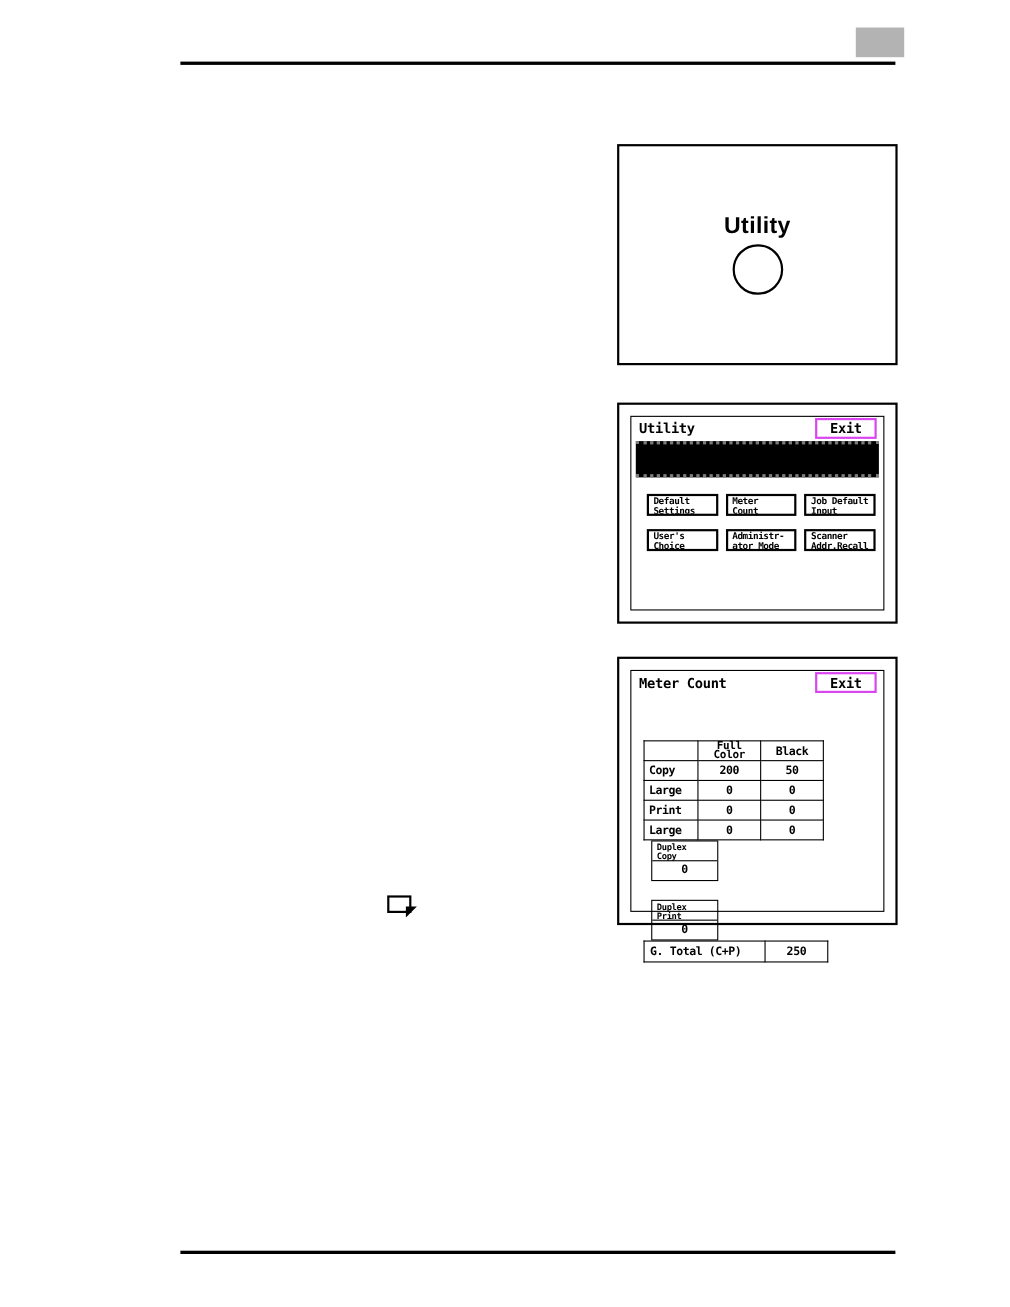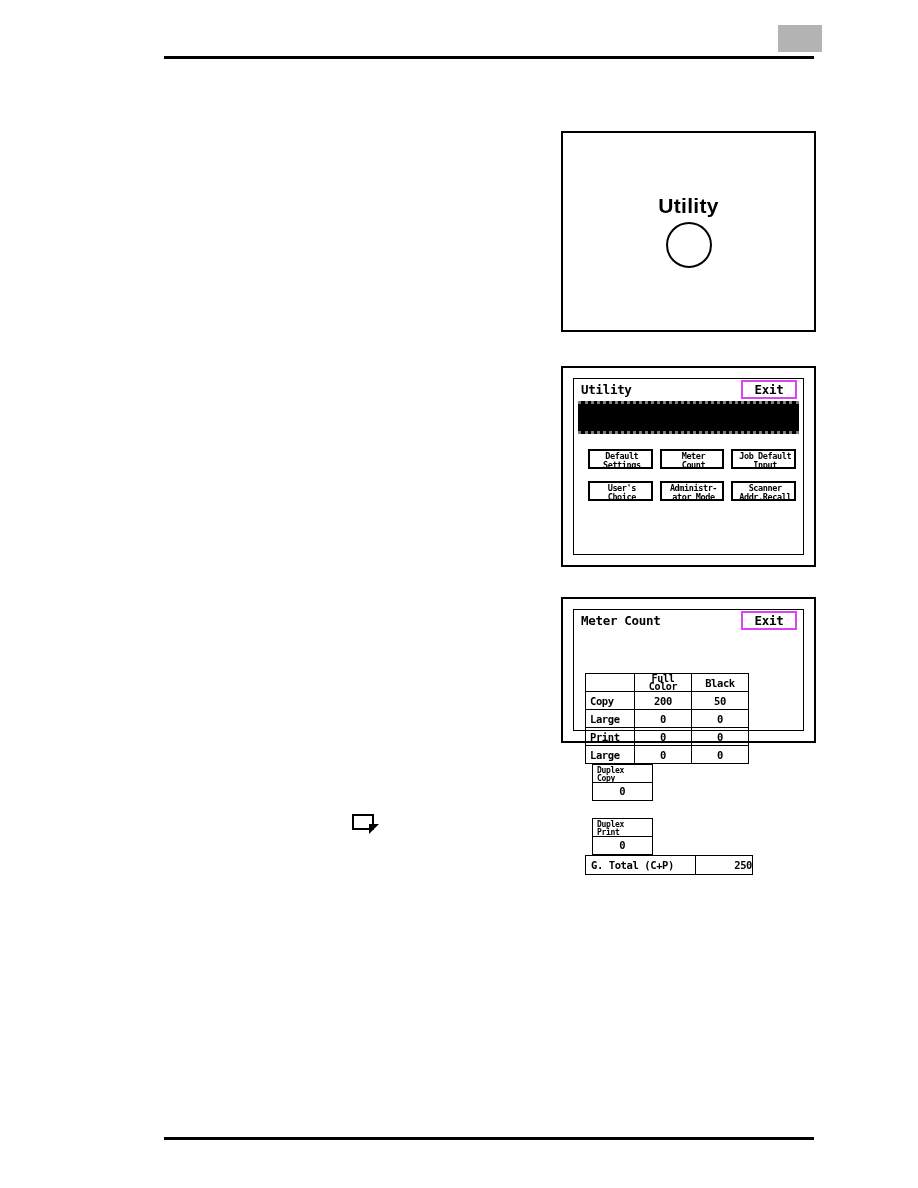--- a/index.html
+++ b/index.html
@@ -188,21 +188,20 @@
     column-gap: 7px;
     row-gap: 12px;
   }
   .util-btn {
     position: relative;
     border: 2px solid #000;
     background: #ffffff;
     box-sizing: border-box;
     padding-left: 3px;
     overflow: hidden;
-    text-align: center;
   }
   .util-btn::after {
     
     content: "";
     position: absolute;
     left: 2px;
     right: -2px;
     bottom: -4px;
     height: 3px;
     background: repeating-linear-gradient(90deg,#000 0 1px,transparent 1px 2px);
@@ -225,21 +224,21 @@
     white-space: nowrap;
   }
   .util-btn .btn-lines {
     position: absolute;
     left: 4px;
     top: 1px;
     right: 1px;
   }
 
   
-  #panel-meter { left: 561px; top: 597px; width: 255px; height: 146px; }
+  #panel-meter { left: 561px; top: 597px; width: 255px; height: 244px; }
   #meter-msgbar { height: 28px; }
 
   .meter-body {
     position: absolute;
     left: 11px;
     top: 63px;
     right: 9px;
   }
   table.meter-table {
     border-collapse: collapse;
@@ -305,21 +304,21 @@
     table-layout: fixed;
     clear: left;
     margin-top: 6px;
   }
   table.total-table td {
     border: 1.5px solid #000;
     font-family: "DejaVu Sans Mono", "Liberation Mono", monospace;
     font-size: 10.5px;
     font-weight: bold;
     height: 18px;
-    text-align: right;
+    text-align: center;
     letter-spacing: -0.4px;
     padding: 0;
   }
   table.total-table td.total-label {
     width: 104px;
     text-align: left;
     padding-left: 5px;
   }
   table.total-table td.total-val { width: 56px; }
 

